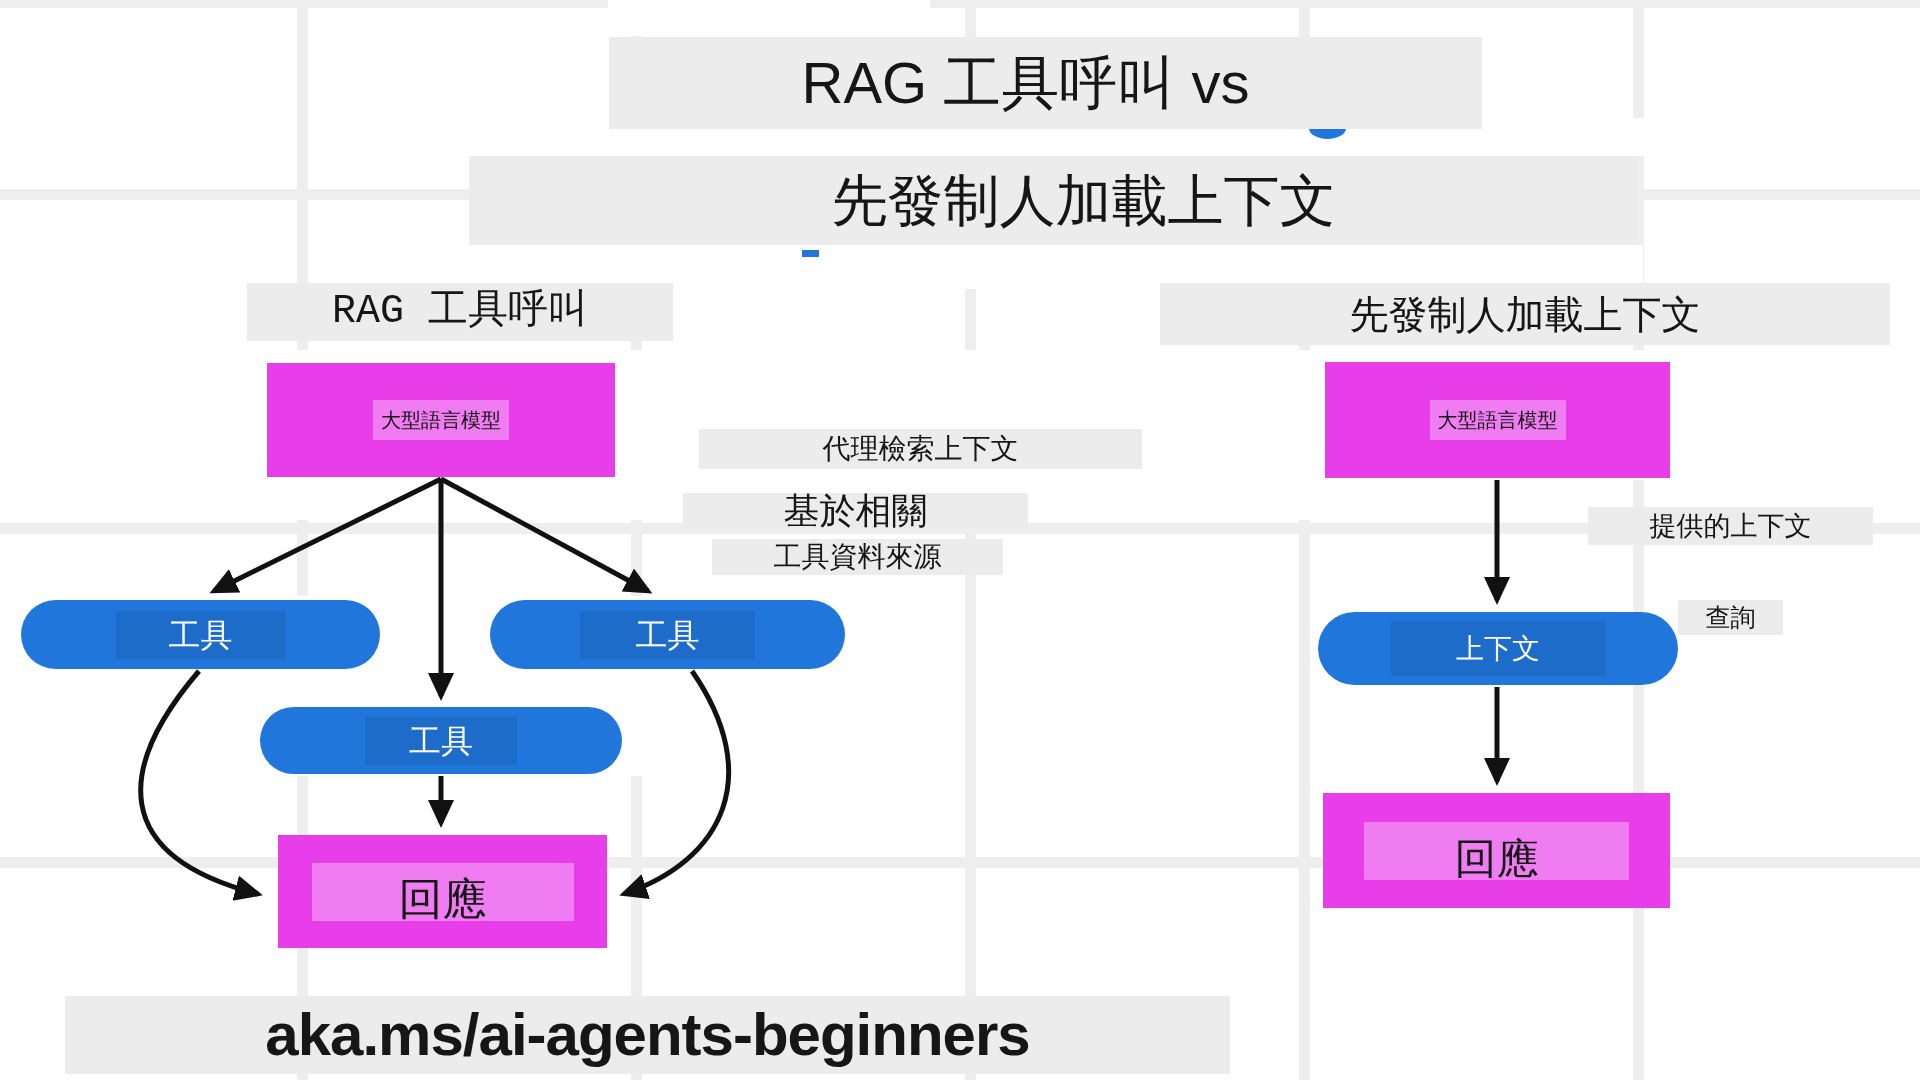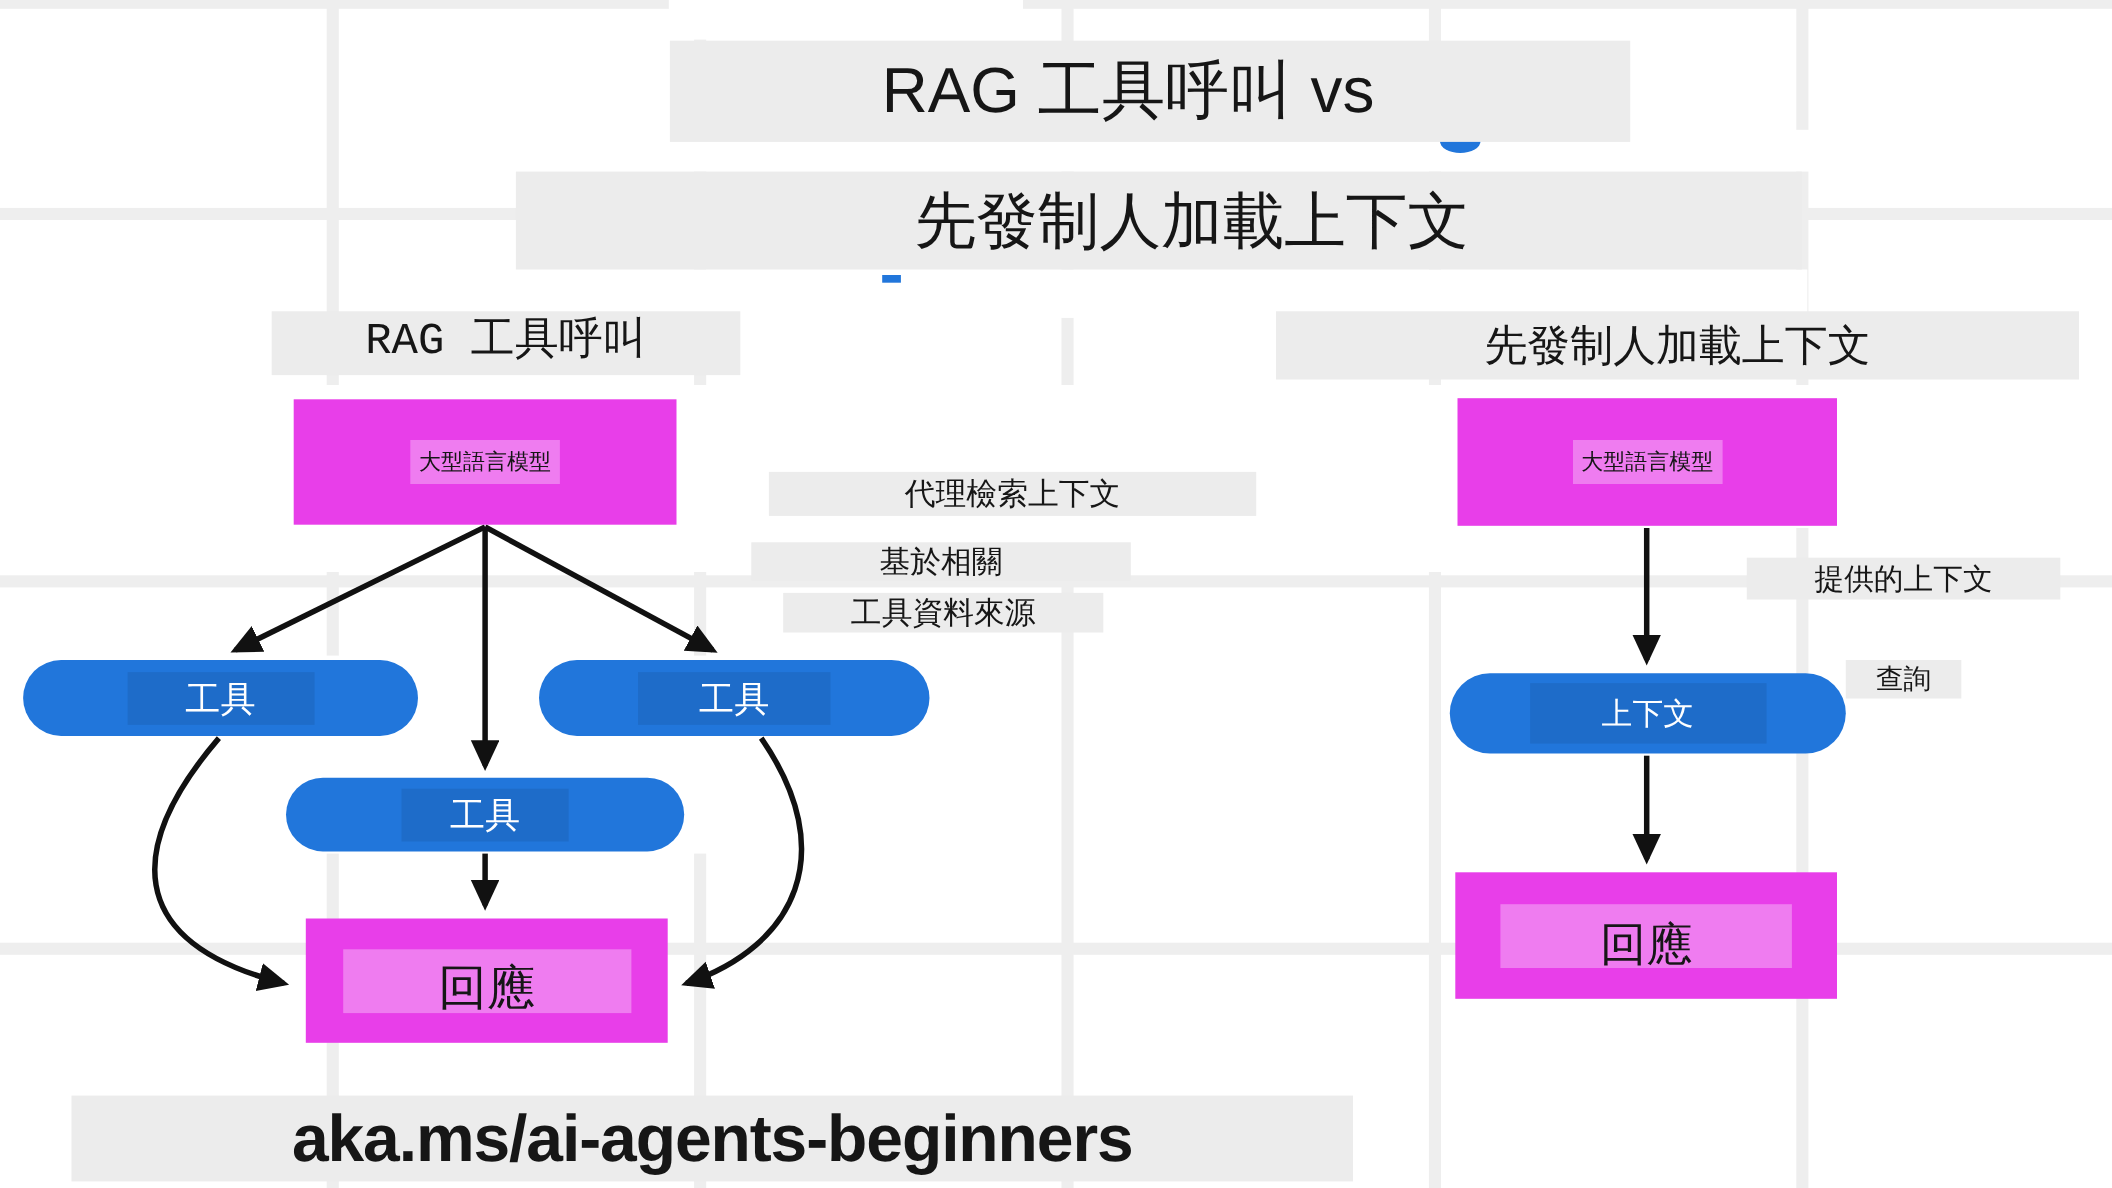--- a/index.html
+++ b/index.html
@@ -69,21 +69,21 @@
     <span class="txt" style="font-size:40px;">RAG 工具呼叫</span>
   </div>
   <div class="band boxlayer" style="left:1160px;top:283px;width:730px;height:62px;">
     <span class="txt" style="font-size:39px;">先發制人加載上下文</span>
   </div>
 
   <div class="band boxlayer" style="left:655px;top:429px;width:443px;height:40px;margin-left:44px;">
     <span class="txt" style="font-size:28px;">代理檢索上下文</span>
   </div>
   <div class="band boxlayer" style="left:683px;top:493px;width:345px;height:35px;">
-    <span class="txt" style="font-size:28px;">基於相關</span>
+    <span class="txt" style="font-size:36px;">基於相關</span>
   </div>
   <div class="band boxlayer" style="left:1588px;top:507px;width:285px;height:38px;">
     <span class="txt" style="font-size:27px;">提供的上下文</span>
   </div>
 
   <div class="band boxlayer" style="left:712px;top:539px;width:291px;height:36px;">
     <span class="txt" style="font-size:28px;">工具資料來源</span>
   </div>
   <div class="band boxlayer" style="left:1678px;top:600px;width:105px;height:35px;">
     <span class="txt" style="font-size:25px;">查詢</span>

